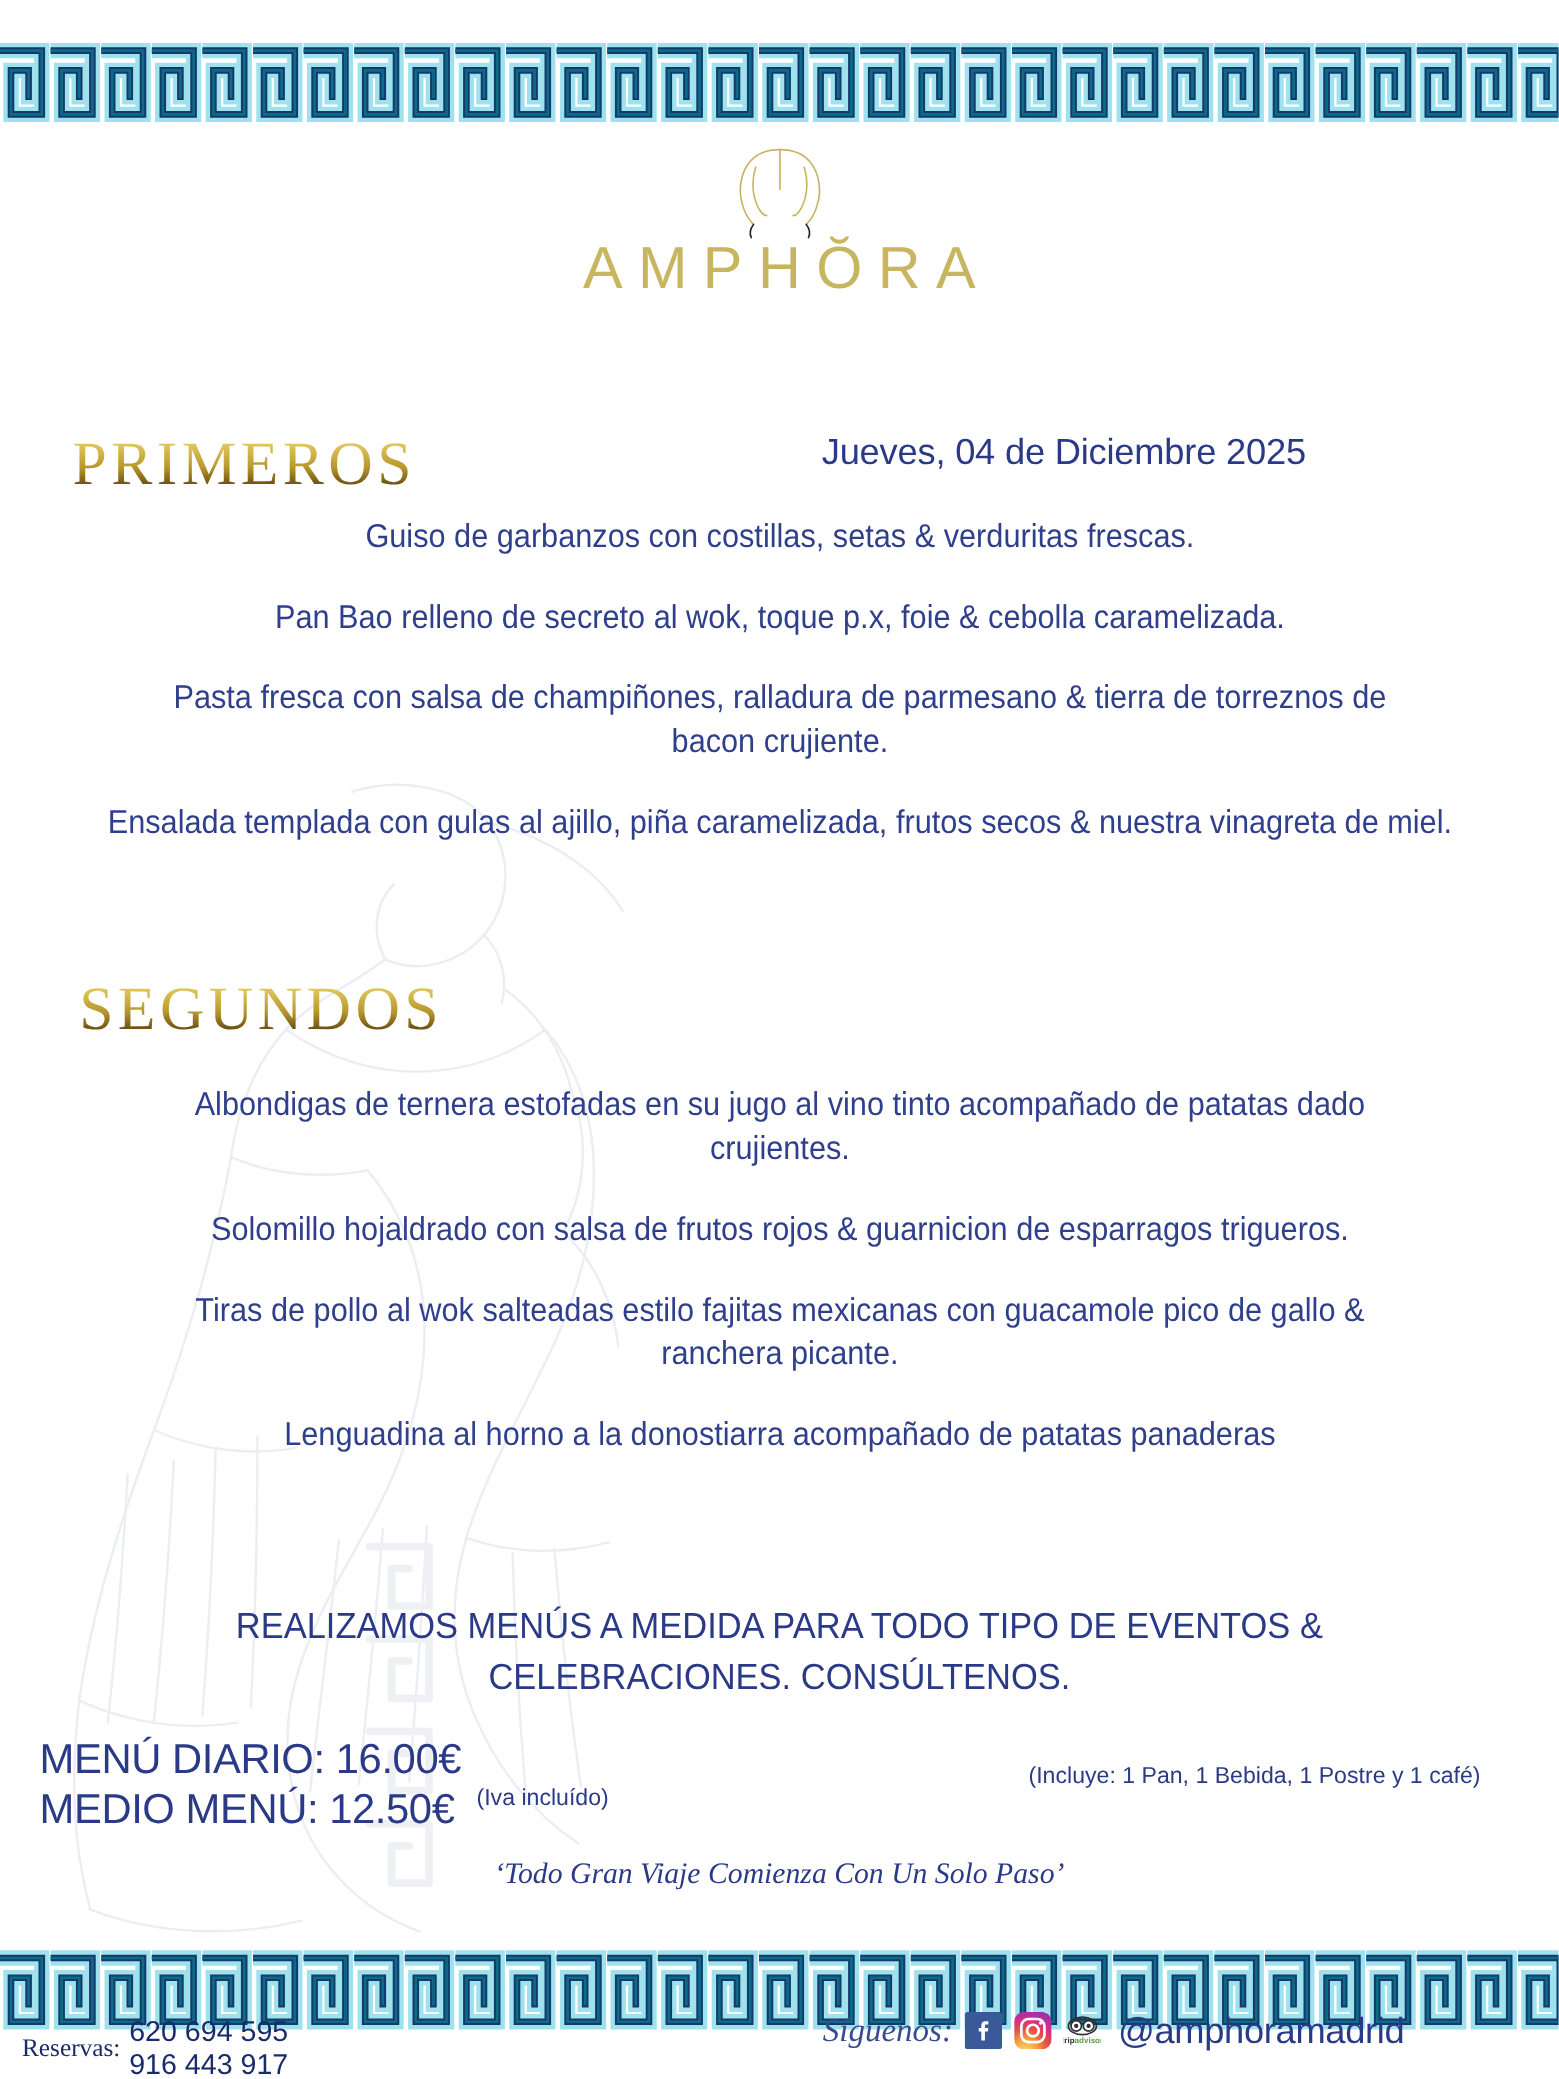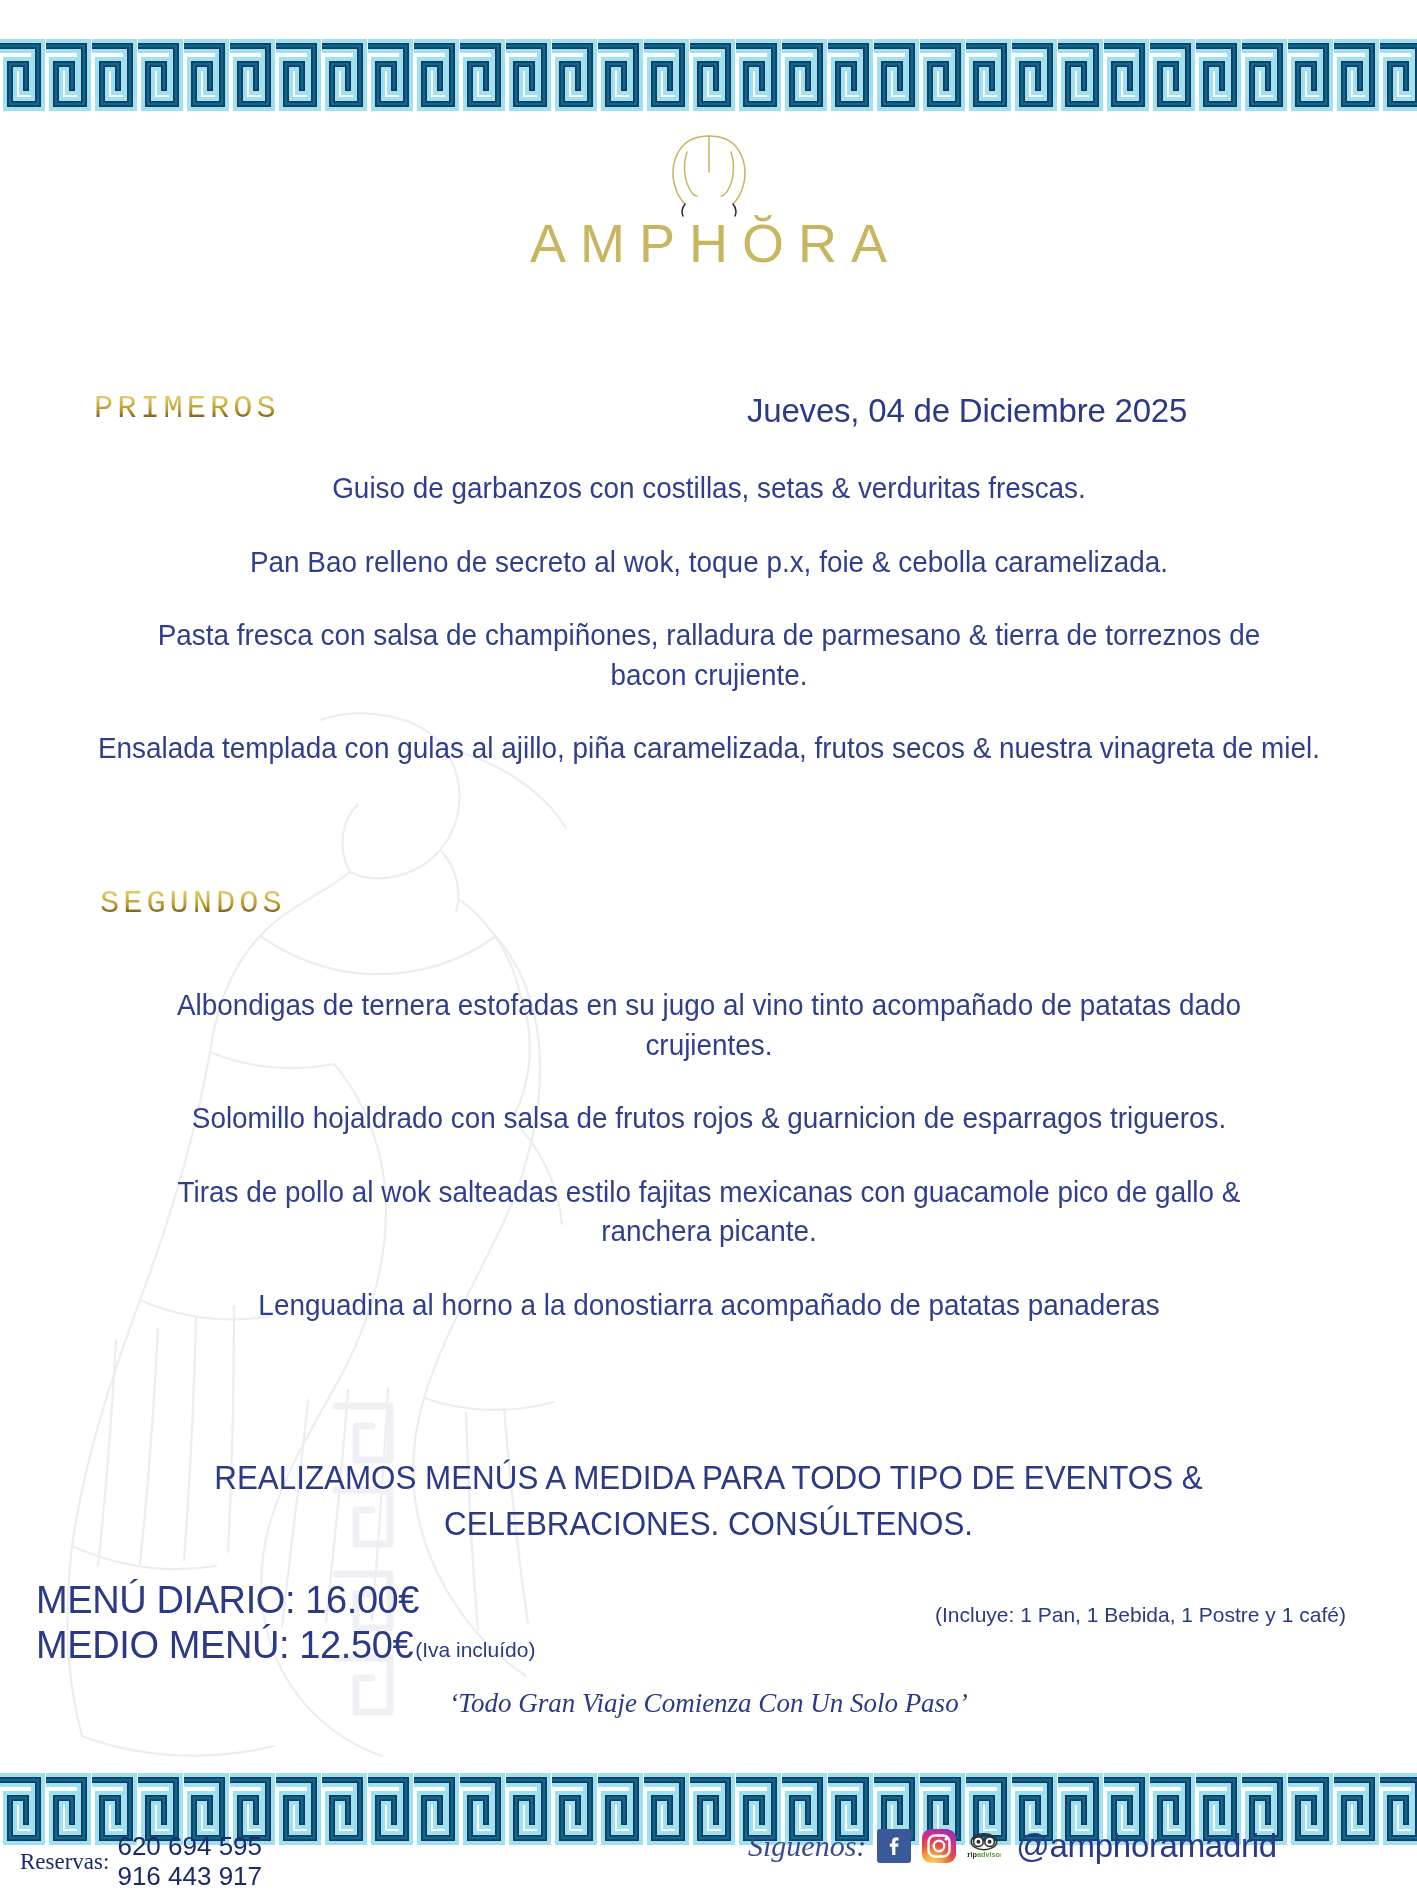--- a/index.html
+++ b/index.html
@@ -101,30 +101,29 @@
     color: #2a3a86;
     font-family: "Liberation Sans", sans-serif;
     letter-spacing: -0.2px;
     white-space: nowrap;
     margin-top: 32px;
   }
 
   
   .section-heading {
     position: absolute;
-    font-family: Liberation Mono, monospace;
-    font-size: 32px;
+    font-family: Liberation Serif, serif;
+    font-size: 56px;
     letter-spacing: 4px;
     background: linear-gradient(180deg,#f0e08a 0%,#d8bf52 28%,#b8962c 55%,#6f5413 78%,#3c2c06 100%);
     -webkit-background-clip: text;
     background-clip: text;
     color: transparent;
     -webkit-text-fill-color: transparent;
     white-space: nowrap;
-    margin-left: 28px;
   }
   .section-heading.primeros { left: 66px; top: 390px; }
   .section-heading.segundos { left: 72px; top: 885px; }
 
   
   .dish-list {
     position: absolute;
     left: 0;
     width: 1417px;
     text-align: center;
@@ -169,22 +168,21 @@
   .price-line {
     font-family: "Liberation Sans", sans-serif;
     font-size: 38px;
     color: #2a3a86;
     line-height: 1.18;
     white-space: nowrap;
     letter-spacing: -0.4px;
   }
   .price-row2 {
     display: flex;
-    align-items: flex-end;
-    gap: 2px;
+    gap: 20px;
   }
   .iva-note {
     font-family: "Liberation Sans", sans-serif;
     font-size: 21px;
     color: #2a3a86;
     padding-bottom: 6px;
     white-space: nowrap;
   }
   .includes-note {
     position: absolute;

